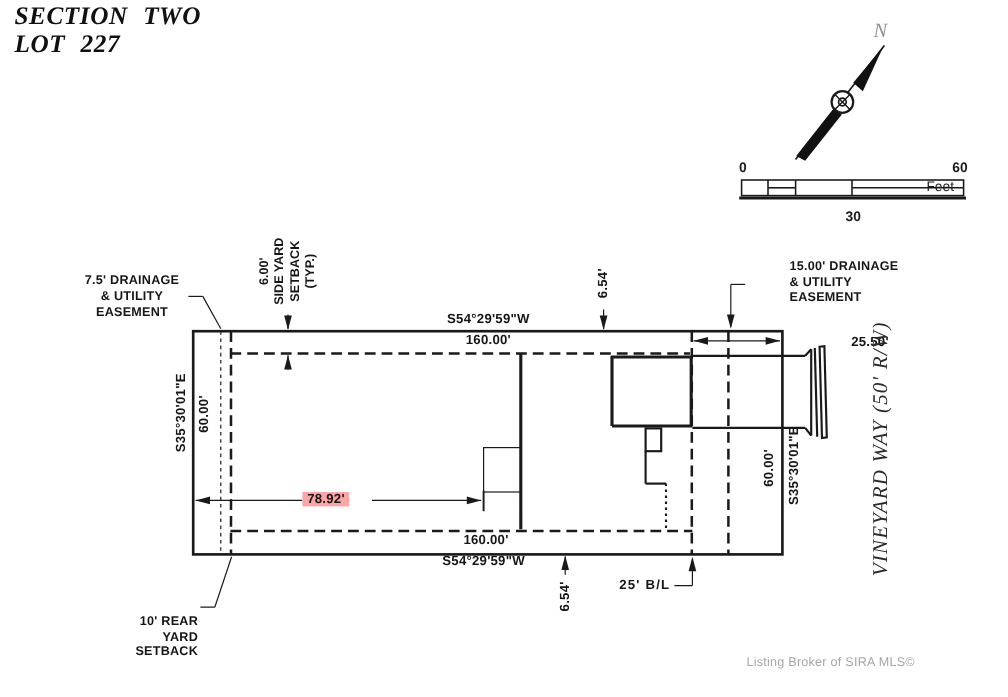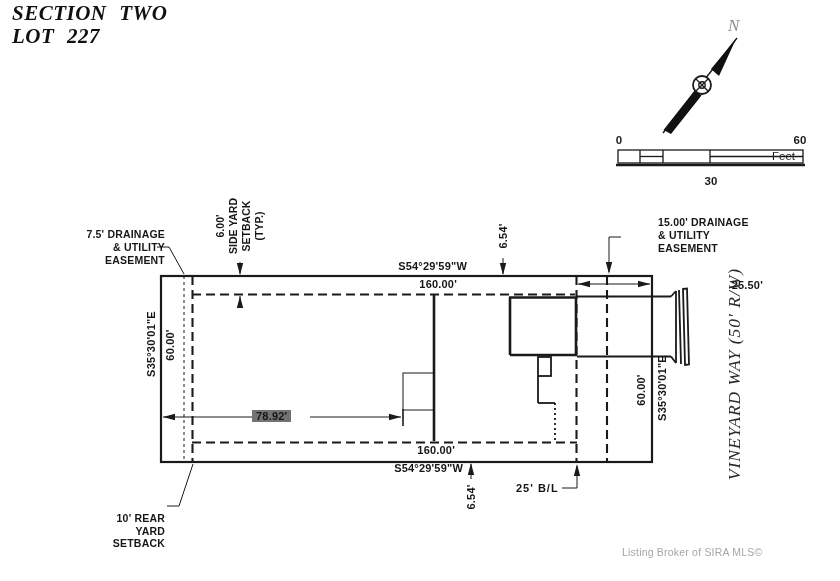--- a/index.html
+++ b/index.html
@@ -4,39 +4,39 @@
 <style>
   html,body { margin:0; padding:0; background:#fff; }
   #canvas {
     position:relative; width:840px; height:581px; background:#ffffff;
     font-family:"Liberation Sans", sans-serif; color:#161616; overflow:hidden;
   }
   #drawing { position:absolute; left:0; top:0; }
   .lbl { position:absolute; font:bold 10.5px "Liberation Sans",sans-serif;
          letter-spacing:.2px; color:#161616; white-space:nowrap; }
   .dim { font:bold 11px "Liberation Sans",sans-serif; }
-  .ctr { text-align:right; }
+  .ctr { text-align:center; }
   .rgt { text-align:right; }
   .vlab { position:absolute; white-space:nowrap;
           transform:translate(-50%,-50%) rotate(-90deg);
           font:bold 11px "Liberation Sans",sans-serif; letter-spacing:.2px; color:#161616; }
   .vblock { position:absolute; transform:translate(-50%,-50%) rotate(-90deg);
             text-align:center; font:bold 10.5px "Liberation Sans",sans-serif;
             line-height:13px; color:#161616; white-space:nowrap; }
   .block { line-height:13px; }
   #title { position:absolute; left:12px; top:2px;
            font:bold italic 21px "Liberation Serif",serif;
            font-style:italic; line-height:23px; letter-spacing:.5px; word-spacing:7px; color:#101010; }
   #street-label { font:italic 17.5px "Liberation Serif",serif; letter-spacing:1px; color:#2a2a2a; }
   #north-n { position:absolute; left:728px; top:16px;
              font:italic 17px "Liberation Serif",serif; color:#8f8f8f; }
   #footer { position:absolute; left:622px; top:546px; width:210px; text-align:left;
             font:10.5px "Liberation Sans",sans-serif; color:#a6a6a6; letter-spacing:.2px; }
   .scale-num { position:absolute; font:bold 11.5px "Liberation Sans",sans-serif; color:#1a1a1a; }
-  .white-bg { background:#737373; padding:0 4px; }
+  .white-bg { background:#fca5a5; padding:0 4px; }
 </style>
 </head>
 <body>
 
 <div id="canvas">
 
   <svg id="drawing" width="840" height="581" viewBox="0 0 840 581">
     <g stroke="#1a1a1a" fill="none" stroke-linecap="butt">
 
       <rect x="161" y="276" width="491" height="186" stroke-width="2.2"></rect>

